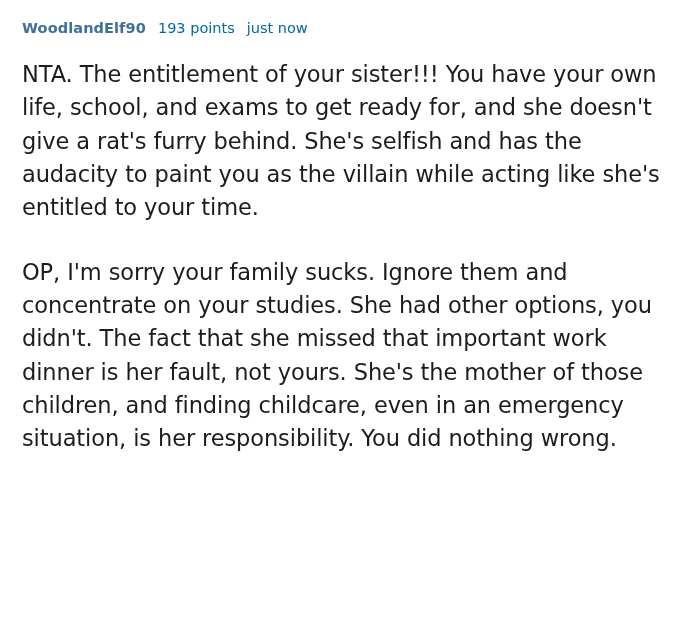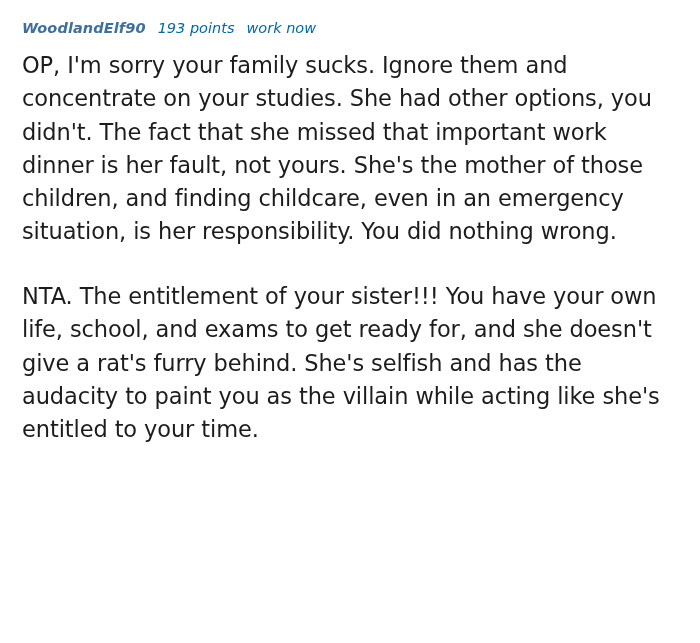--- a/index.html
+++ b/index.html
@@ -16,24 +16,23 @@
   }
   .comment {
     box-sizing: border-box;
     width: 700px;
     padding: 20px 22px 0 22px;
   }
   .meta {
     display: flex;
     align-items: flex-start;
     gap: 12px;
-    margin-bottom: 12px;
+    margin-bottom: 21px;
     font-size: 14.5px;
     line-height: 1.2;
-    font-style: italic;
   }
   .meta .author {
     color: #3f6f9b;
     font-weight: bold;
     letter-spacing: 0.1px;
   }
   .meta .points,
   .meta .timestamp {
     color: #0369a1;
     font-weight: normal;
@@ -52,21 +51,21 @@
   }
 </style>
 </head>
 <body>
 
 <div class="comment">
 
   <div class="meta">
     <span class="author">WoodlandElf90</span>
     <span class="points">193 points</span>
-    <span class="timestamp">work now</span>
+    <span class="timestamp">just now</span>
   </div>
 
   <div class="body">
+    <p>NTA. The entitlement of your sister!!! You have your own life, school, and exams to get ready for, and she doesn't give a rat's furry behind. She's selfish and has the audacity to paint you as the villain while acting like she's entitled to your time.</p>
     <p>OP, I'm sorry your family sucks. Ignore them and concentrate on your studies. She had other options, you didn't. The fact that she missed that important work dinner is her fault, not yours. She's the mother of those children, and finding childcare, even in an emergency situation, is her responsibility. You did nothing wrong.</p>
-    <p>NTA. The entitlement of your sister!!! You have your own life, school, and exams to get ready for, and she doesn't give a rat's furry behind. She's selfish and has the audacity to paint you as the villain while acting like she's entitled to your time.</p>
   </div>
 
 </div>
 
 </body></html>

